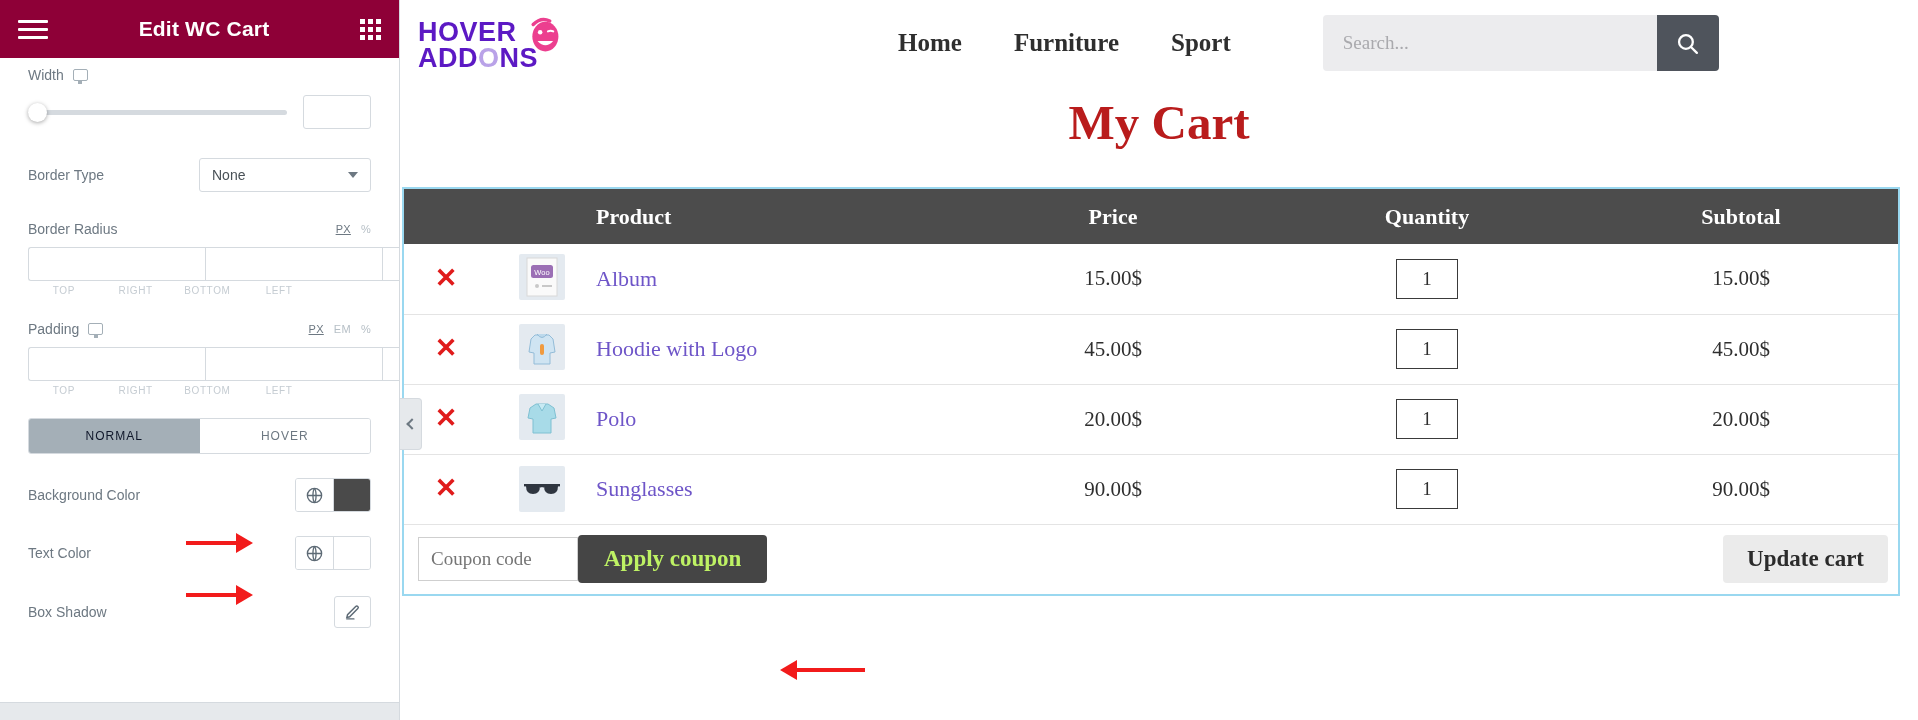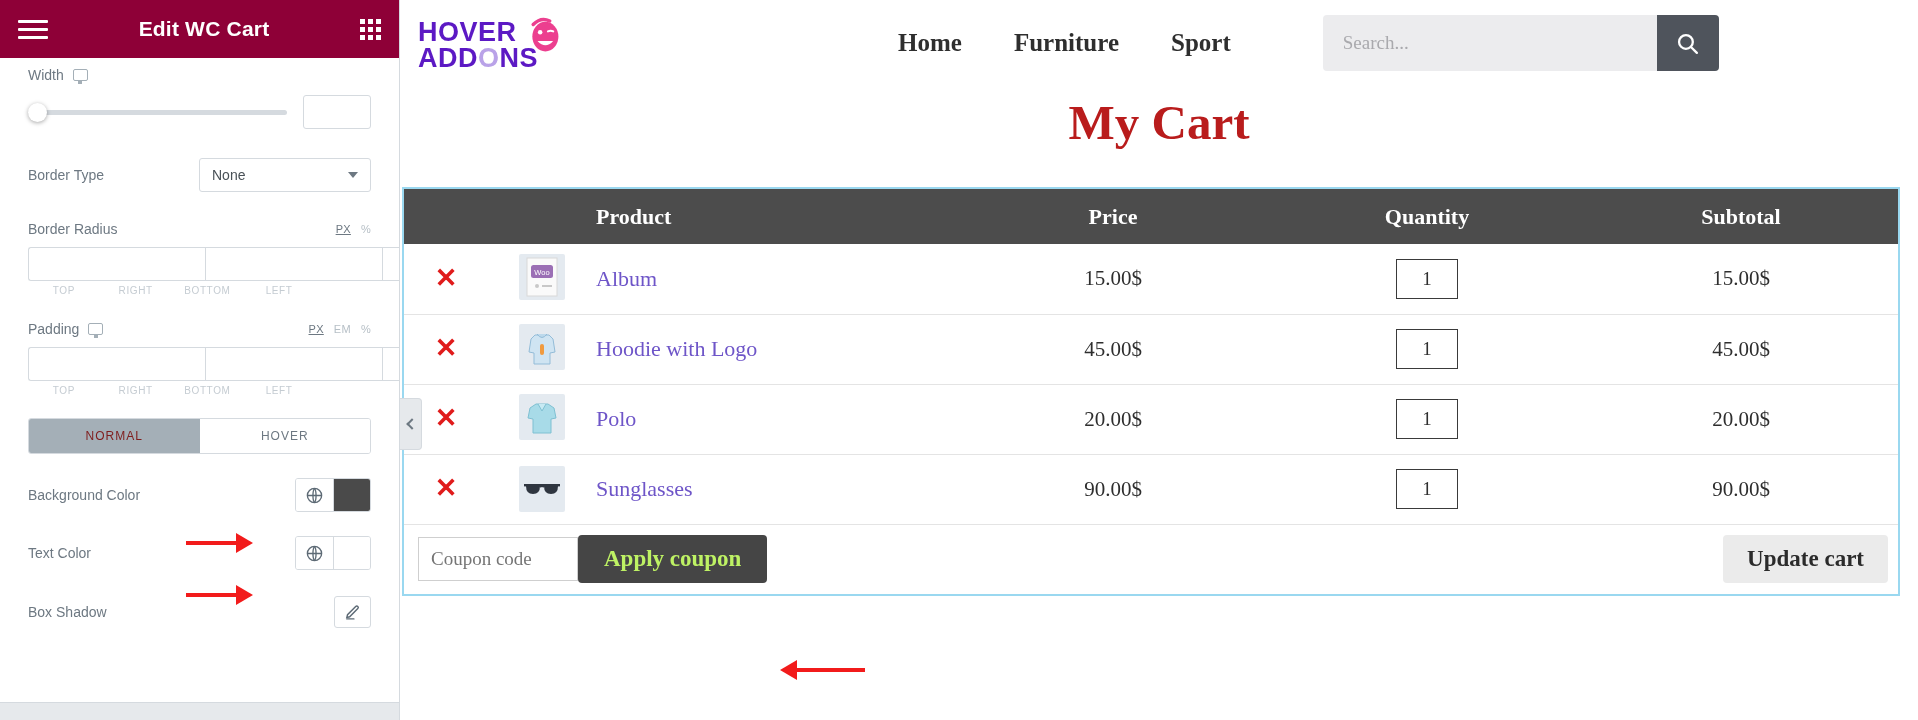--- a/index.html
+++ b/index.html
@@ -81,21 +81,21 @@
   .dims-labels .spacer { flex: 0 0 56px; }
 
   
   .tabs {
     display: flex; margin-top: 22px; border: 1px solid #d5dadf; border-radius: 3px; overflow: hidden;
   }
   .tab {
     flex: 1; height: 34px; display: flex; align-items: center; justify-content: center;
     font-size: 12px; letter-spacing: 1px; color: #6d7882; background: #fff; cursor: pointer;
   }
-  .tab.active { background: #a4afb7; color: #7f1d1d; }
+  .tab.active { background: #a4afb7; color: #0f172a; }
 
   
   .color-row { display: flex; align-items: center; justify-content: space-between; margin-top: 24px; }
   .color-ctl { display: flex; border: 1px solid #d5dadf; border-radius: 3px; overflow: hidden; }
   .globe-cell { width: 37px; height: 32px; display: flex; align-items: center; justify-content: center; background: #fff; cursor: pointer; }
   .swatch { width: 37px; height: 32px; border-left: 1px solid #d5dadf; cursor: pointer; }
   .edit-btn { width: 37px; height: 32px; border: 1px solid #d5dadf; border-radius: 3px; display: flex; align-items: center; justify-content: center; background: #fff; cursor: pointer; }
 
   
   .arrow { position: absolute; display: flex; align-items: center; pointer-events: none; }

